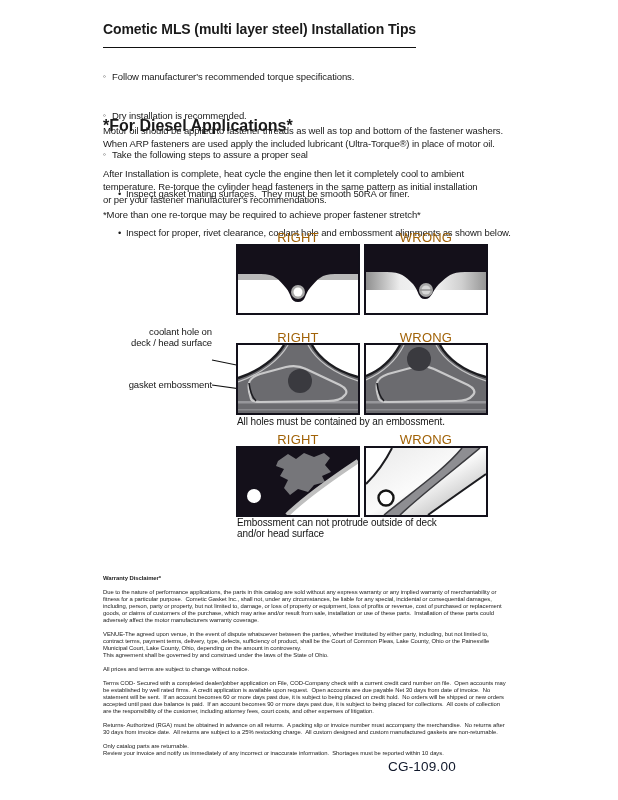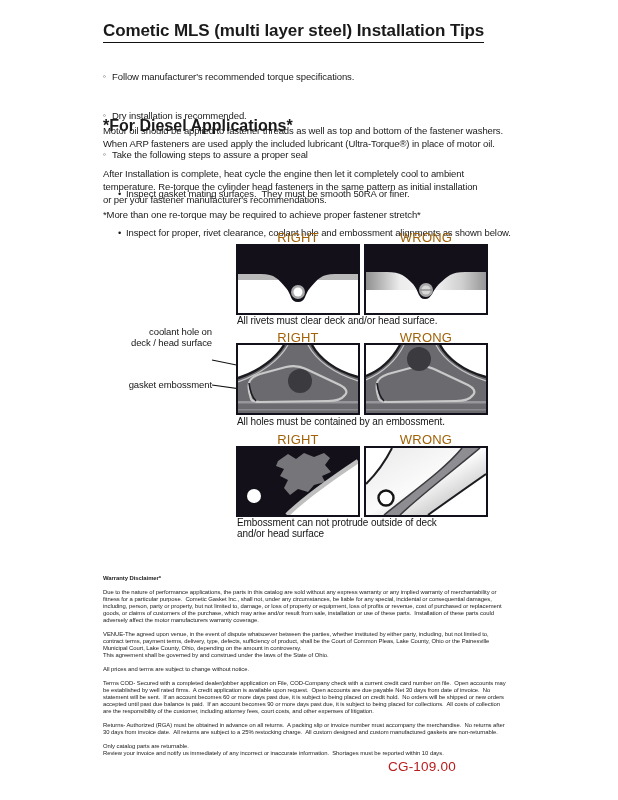--- a/index.html
+++ b/index.html
@@ -3,22 +3,22 @@
 <meta charset="utf-8">
 <style>
   html,body{margin:0;padding:0;background:#ffffff;}
   #page{
     position:relative;width:618px;height:800px;background:#fff;overflow:hidden;
     font-family:"Liberation Sans",sans-serif;color:var(--c-ink,#1a1a1a);
   }
   .abs{position:absolute;}
   
   #title{
-    left:103px;top:21px;font-size:17px;font-weight:bold;letter-spacing:-0.1px;
-    border-bottom:1.6px solid #111;padding-bottom:1px;white-space:pre;
+    left:103px;top:21px;font-size:14px;font-weight:bold;letter-spacing:-0.1px;
+    border-bottom:1.6px solid #111;padding-bottom:10px;white-space:pre;
   }
   .body-txt{font-size:9.5px;line-height:13px;letter-spacing:-0.1px;white-space:pre;}
   #tips{left:103px;top:44px;}
   .tip-row{display:flex;}
   .tip-row.sub{padding-left:15px;}
   .b1{width:9px;font-size:8px;line-height:13px;}
   .b2{width:8px;font-size:9.5px;line-height:13px;}
   #diesel-head{left:103px;top:117px;font-size:16px;font-weight:bold;white-space:pre;}
   #diesel-p1{left:103px;top:124px;}
   #diesel-p2{left:103px;top:167px;}
@@ -39,21 +39,21 @@
   .f-patch{fill:var(--c-patch,#76767a);}
   .f-band{fill:var(--c-band,#8e8e92);}
   .s-dark{stroke:#1c1c20;fill:none;}
   .s-mid{stroke:#3a3a3e;fill:none;}
   .s-light{stroke:var(--c-emboss,#c9c9ca);fill:none;}
   
   #fineprint{left:103px;top:575px;width:460px;font-size:5.9px;line-height:7px;letter-spacing:-0.05px;color:#222;}
   #fineprint .fp{white-space:pre;margin:0 0 7px 0;}
   #fineprint .fp.tight{margin:0;}
   #fineprint .fp-head{font-weight:bold;margin:0 0 7px 0;white-space:pre;}
-  #page-number{left:388px;top:759px;font-size:13.5px;letter-spacing:0.2px;color:#b91c1c;white-space:pre;}
+  #page-number{left:388px;top:759px;font-size:13.5px;letter-spacing:0.2px;color:#0f172a;white-space:pre;}
 </style>
 </head>
 <body>
 
 <div id="page">
 
   <div id="title" class="abs">Cometic MLS (multi layer steel) Installation Tips</div>
 
   <div id="tips" class="abs body-txt">
     <div class="tip-row"><span class="b1">◦</span><span>Follow manufacturer's recommended torque specifications.</span></div>
@@ -96,21 +96,20 @@
       </defs>
       <rect class="f-white" x="0" y="0" width="120" height="67"></rect>
       <rect x="0" y="26" width="120" height="18" fill="url(#gradDeck)"></rect>
       <rect class="f-white" x="0" y="44" width="120" height="23"></rect>
       <path class="f-black" d="M0,0 H120 V26 H99 C85,26 82,30 73,38 C66,45 66,53 59,53 C52,53 53,45 47,38 C39,30 35,26 21,26 H0 Z"></path>
       <circle cx="60" cy="44" r="7" fill="#a8a8a8"></circle>
       <circle cx="60" cy="44" r="4.5" fill="#d8d8d8"></circle>
       <line x1="53.5" y1="44" x2="66.5" y2="44" stroke="#8f8f8f" stroke-width="1.4"></line>
     </svg>
   </div>
-  <div class="abs caption" style="left:237px;top:315px;">All rivets must clear deck and/or head surface.</div>
 
   <div class="abs col-label" style="left:236px;top:330px;">RIGHT</div>
   <div class="abs col-label" style="left:364px;top:330px;">WRONG</div>
 
   <div class="abs side-label" style="left:108px;top:326px;">coolant hole on
 deck / head surface</div>
   <div class="abs side-label" style="left:108px;top:379px;">gasket embossment</div>
   <svg class="abs" style="left:210px;top:352px;" width="100" height="48">
     <line x1="2" y1="8" x2="90" y2="26" stroke="#111" stroke-width="1.1"></line>
     <line x1="2" y1="33" x2="52" y2="40" stroke="#111" stroke-width="1.1"></line>

